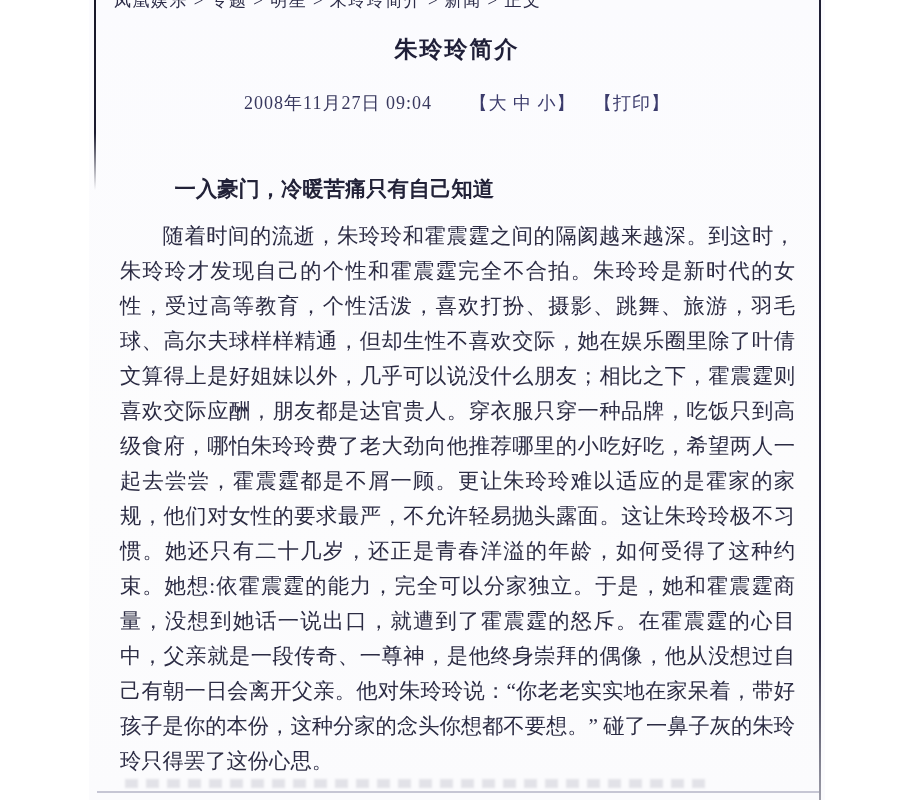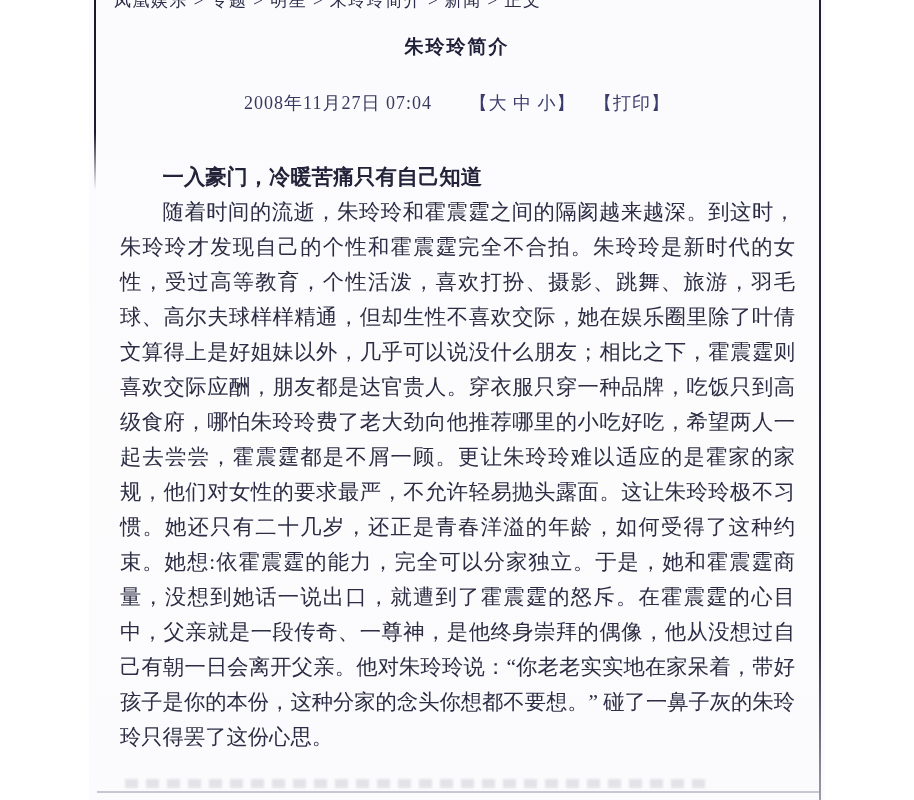--- a/index.html
+++ b/index.html
@@ -28,21 +28,21 @@
     color: #2c2c48;
     white-space: nowrap;
   }
   .title {
     position: absolute;
     top: 34px;
     left: 0;
     right: 0;
     margin: 0;
     text-align: center;
-    font-size: 19px;
+    font-size: 23px;
     font-weight: bold;
     letter-spacing: 2px;
     color: #1f1f38;
   }
   .meta {
     position: absolute;
     top: 91px;
     left: 0;
     right: 0;
     text-align: center;
@@ -63,21 +63,21 @@
     top: 160px;
     left: 31px;
     right: 30px;
     font-size: 21.3px;
     line-height: 35px;
     text-align: justify;
     text-justify: inter-character;
     color: #2c2c44;
   }
   .subheading {
-    margin: 0;
+    margin: 12px;
     text-indent: 2em;
     font-weight: bold;
     color: #222238;
   }
   .para { margin: 0; text-indent: 2em; }
   .para.first  { margin-top: 53px; }
   .para.second { }
   
   .faded-row {
     position: absolute;
@@ -121,21 +121,21 @@
 </head>
 <body>
 
 <div class="page">
 
   <div class="breadcrumb">凤凰娱乐 &gt; 专题 &gt; 明星 &gt; 朱玲玲简介 &gt; 新闻 &gt; 正文</div>
 
   <h1 class="title">朱玲玲简介</h1>
 
   <div class="meta">
-    <span>2008年11月27日 07:04</span>
+    <span>2008年11月27日 09:04</span>
     <a class="meta-link fontsize">【大 中 小】</a>
     <a class="meta-link print">【打印】</a>
   </div>
 
   <div class="article">
     <p class="subheading">一入豪门，冷暖苦痛只有自己知道</p>
     <p class="para second">随着时间的流逝，朱玲玲和霍震霆之间的隔阂越来越深。到这时，朱玲玲才发现自己的个性和霍震霆完全不合拍。朱玲玲是新时代的女性，受过高等教育，个性活泼，喜欢打扮、摄影、跳舞、旅游，羽毛球、高尔夫球样样精通，但却生性不喜欢交际，她在娱乐圈里除了叶倩文算得上是好姐妹以外，几乎可以说没什么朋友；相比之下，霍震霆则喜欢交际应酬，朋友都是达官贵人。穿衣服只穿一种品牌，吃饭只到高级食府，哪怕朱玲玲费了老大劲向他推荐哪里的小吃好吃，希望两人一起去尝尝，霍震霆都是不屑一顾。更让朱玲玲难以适应的是霍家的家规，他们对女性的要求最严，不允许轻易抛头露面。这让朱玲玲极不习惯。她还只有二十几岁，还正是青春洋溢的年龄，如何受得了这种约束。她想:依霍震霆的能力，完全可以分家独立。于是，她和霍震霆商量，没想到她话一说出口，就遭到了霍震霆的怒斥。在霍震霆的心目中，父亲就是一段传奇、一尊神，是他终身崇拜的偶像，他从没想过自己有朝一日会离开父亲。他对朱玲玲说：“你老老实实地在家呆着，带好孩子是你的本份，这种分家的念头你想都不要想。” 碰了一鼻子灰的朱玲玲只得罢了这份心思。</p>
   </div>
 
   <div class="faded-row"></div>

